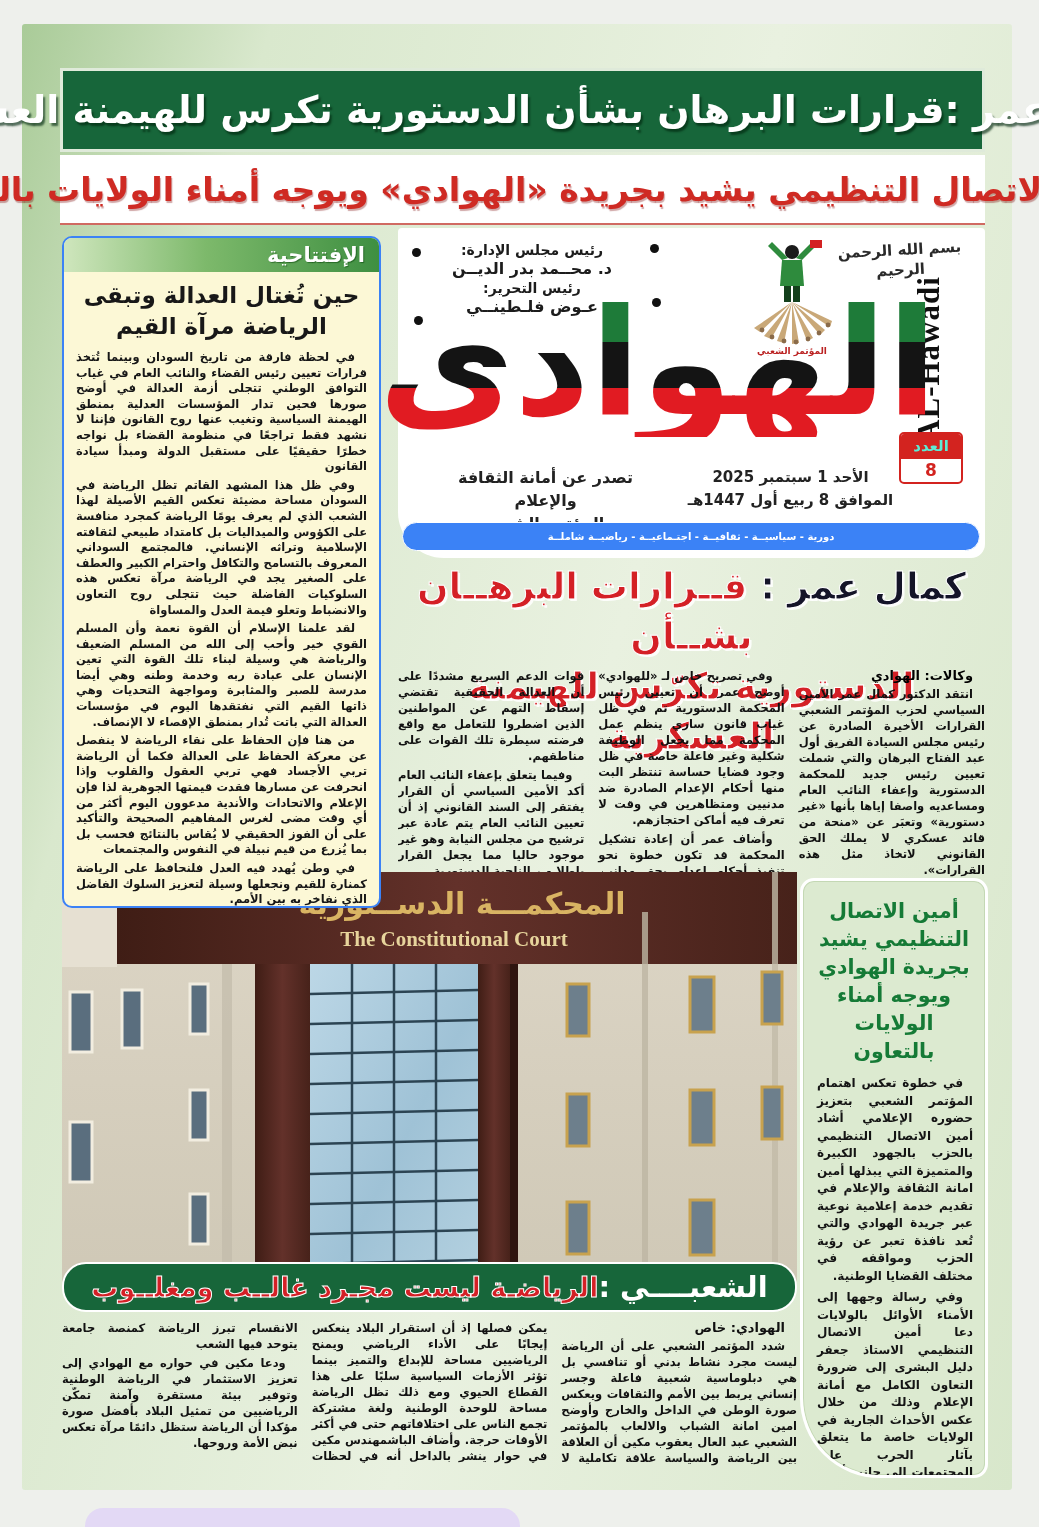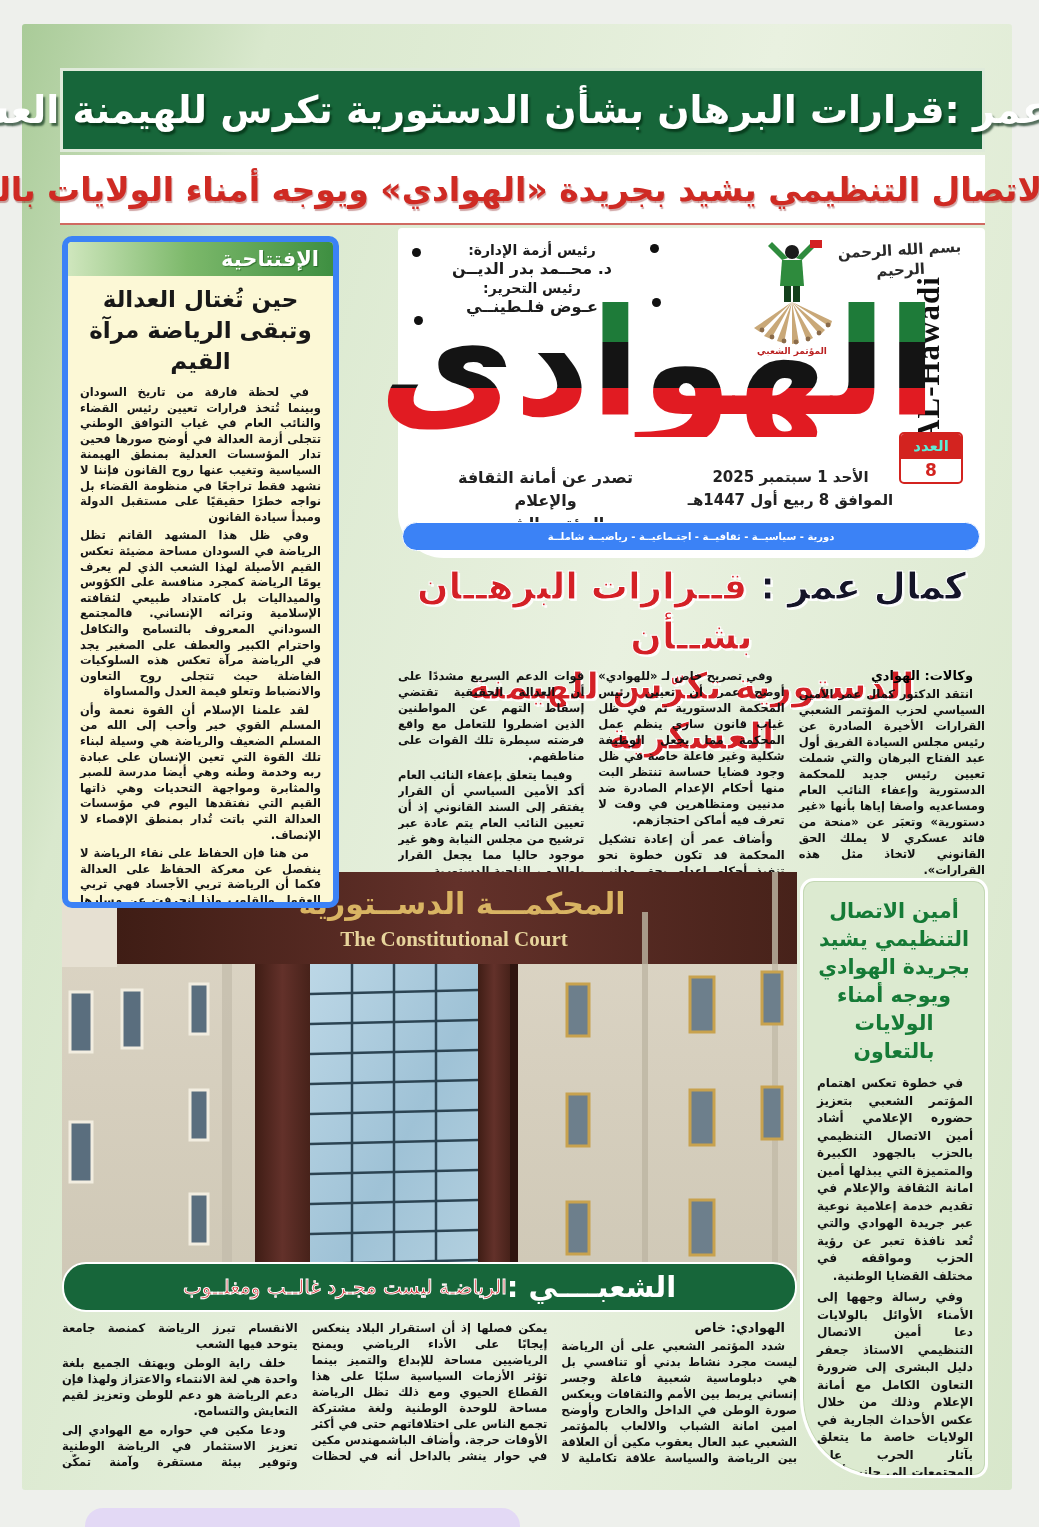--- a/index.html
+++ b/index.html
@@ -46,22 +46,22 @@
       font-size:37px;line-height:50px;}
   .main-headline .spk{color:#141428;-webkit-text-stroke:1px #ffffff;text-shadow:2px 2px 0 rgba(255,255,255,.85);}
   .main-headline .red{color:#d42026;-webkit-text-stroke:1px #ffffff;text-shadow:2px 2px 0 rgba(255,255,255,.85);}
   
   .main-article{position:absolute;left:398px;top:668px;width:587px;height:242px;direction:rtl;
       column-count:3;column-gap:14px;font-size:11.5px;line-height:16px;font-weight:bold;color:#111;
       text-align:justify;overflow:hidden;}
   .main-article .byline{font-size:13px;margin:0 0 2px 0;color:#000;}
   .main-article p{margin:0 0 3px 0;text-indent:12px;}
   
-  .editorial{position:absolute;left:62px;top:236px;width:277px;height:672px;background:#fcf8d6;
-      border:6px solid #3b82f6;border-radius:10px;box-sizing:border-box;overflow:hidden;z-index:4;}
+  .editorial{position:absolute;left:62px;top:236px;width:319px;height:672px;background:#fcf8d6;
+      border:2px solid #3b82f6;border-radius:10px;box-sizing:border-box;overflow:hidden;z-index:4;}
   .editorial .hdr{height:34px;background:linear-gradient(270deg,#3e8f41 0%,#7db96b 55%,#cfe6bd 100%);
       display:flex;align-items:center;justify-content:flex-start;padding:0 14px;}
   .editorial .hdr span{color:#ffffff;font-weight:bold;font-size:21px;text-shadow:1px 1px 1px rgba(0,60,0,.5);}
   .editorial .ttl{text-align:center;font-weight:bold;font-size:23px;line-height:31px;color:#181818;margin:8px 12px 6px 12px;}
   .editorial .body{padding:2px 12px 8px 12px;font-size:11.5px;line-height:15.6px;font-weight:bold;
       color:#161616;text-align:justify;}
   .editorial .body p{margin:0 0 3px 0;text-indent:12px;}
   
   .photo{position:absolute;left:62px;top:872px;width:735px;height:418px;z-index:1;overflow:hidden;}
   
@@ -69,21 +69,21 @@
       border:3px solid #ffffff;border-radius:14px 14px 14px 80px;box-sizing:border-box;overflow:hidden;z-index:2;
       box-shadow:0 0 0 1px #c4d8b4 inset;}
   .sidebar .ttl{color:#157a36;font-weight:900;font-size:20.5px;line-height:28px;text-align:center;margin:16px 10px 10px 10px;}
   .sidebar .body{padding:0 12px 10px 14px;font-size:12px;line-height:17.5px;font-weight:bold;color:#141414;text-align:justify;}
   .sidebar .body p{margin:0 0 4px 0;text-indent:10px;}
   
   .sports-bar{position:absolute;left:62px;top:1262px;width:735px;height:50px;background:#17663a;
       border:2px solid #ffffff;border-radius:24px;display:flex;align-items:center;justify-content:center;
       box-sizing:border-box;z-index:3;}
   .sports-bar .w{color:#ffffff;font-weight:900;font-size:29px;white-space:nowrap;}
-  .sports-bar .r{color:#d42026;font-weight:400;font-size:20px;-webkit-text-stroke:1px #ffffff;white-space:nowrap;}
+  .sports-bar .r{color:#d42026;font-weight:700;font-size:27px;-webkit-text-stroke:1px #ffffff;white-space:nowrap;}
   .sports-article{position:absolute;left:62px;top:1320px;width:735px;height:158px;direction:rtl;
       column-count:3;column-gap:14px;font-size:11.5px;line-height:16px;font-weight:bold;color:#111;
       text-align:justify;overflow:hidden;z-index:3;}
   .sports-article .byline{font-size:13px;margin:0 0 2px 0;}
   .sports-article p{margin:0 0 3px 0;text-indent:12px;}
   
   .peek{position:absolute;left:85px;top:1508px;width:435px;height:19px;background:#e3d9f5;border-radius:18px 18px 0 0;}
 </style>
 </head>
 <body>
@@ -105,21 +105,21 @@
     <div class="alhawadi-vert">
       <span>AL-Hawadi</span>
     </div>
 
     <div class="issue-box">
       <div class="lbl">العدد</div>
       <div class="num">8</div>
     </div>
 
     <div class="staff">
-      <div class="lbl">رئيس أزمة الإدارة:</div>
+      <div class="lbl">رئيس مجلس الإدارة:</div>
       <div class="name">د. محــمد بدر الديــن</div>
       <div class="lbl">رئيس التحرير:</div>
       <div class="name">عـوض فلـطينــي</div>
     </div>
     <div class="dot" style="left:14px;top:20px;"></div>
     <div class="dot" style="left:16px;top:88px;"></div>
     <div class="dot" style="left:252px;top:16px;"></div>
     <div class="dot" style="left:254px;top:70px;"></div>
 
     <div class="congress">
@@ -288,18 +288,17 @@
   </div>
 
   <div class="sports-bar">
     <span class="w">الشعبــــي : </span>
     <span class="r">الرياضـة ليست مجـرد غالــب ومغلــوب</span>
   </div>
 
   <div class="sports-article">
     <p class="byline">الهوادي: خاص</p>
     <p>شدد المؤتمر الشعبي على أن الرياضة ليست مجرد نشاط بدني أو تنافسي بل هي دبلوماسية شعبية فاعلة وجسر إنساني يربط بين الأمم والثقافات ويعكس صورة الوطن في الداخل والخارج وأوضح امين امانة الشباب والالعاب بالمؤتمر الشعبي عبد العال يعقوب مكين أن العلاقة بين الرياضة والسياسة علاقة تكاملية لا يمكن فصلها إذ أن استقرار البلاد ينعكس إيجابًا على الأداء الرياضي ويمنح الرياضيين مساحة للإبداع والتميز بينما تؤثر الأزمات السياسية سلبًا على هذا القطاع الحيوي ومع ذلك تظل الرياضة مساحة للوحدة الوطنية ولغة مشتركة تجمع الناس على اختلافاتهم حتى في أكثر الأوقات حرجة. وأضاف الباشمهندس مكين في حوار ينشر بالداخل أنه في لحظات الانقسام تبرز الرياضة كمنصة جامعة يتوحد فيها الشعب</p>
-    <p>خلف راية الوطن ويهتف الجميع بلغة واحدة هي لغة الانتماء والاعتزاز ولهذا فإن دعم الرياضة هو دعم للوطن وتعزيز لقيم التعايش والتسامح.</p>
     <p>ودعا مكين في حواره مع الهوادي إلى تعزيز الاستثمار في الرياضة الوطنية وتوفير بيئة مستقرة وآمنة تمكّن الرياضيين من تمثيل البلاد بأفضل صورة مؤكدا أن الرياضة ستظل دائمًا مرآة تعكس نبض الأمة وروحها.</p>
   </div>
 
   <div class="peek"></div>
 </div>
 
 </body></html>

